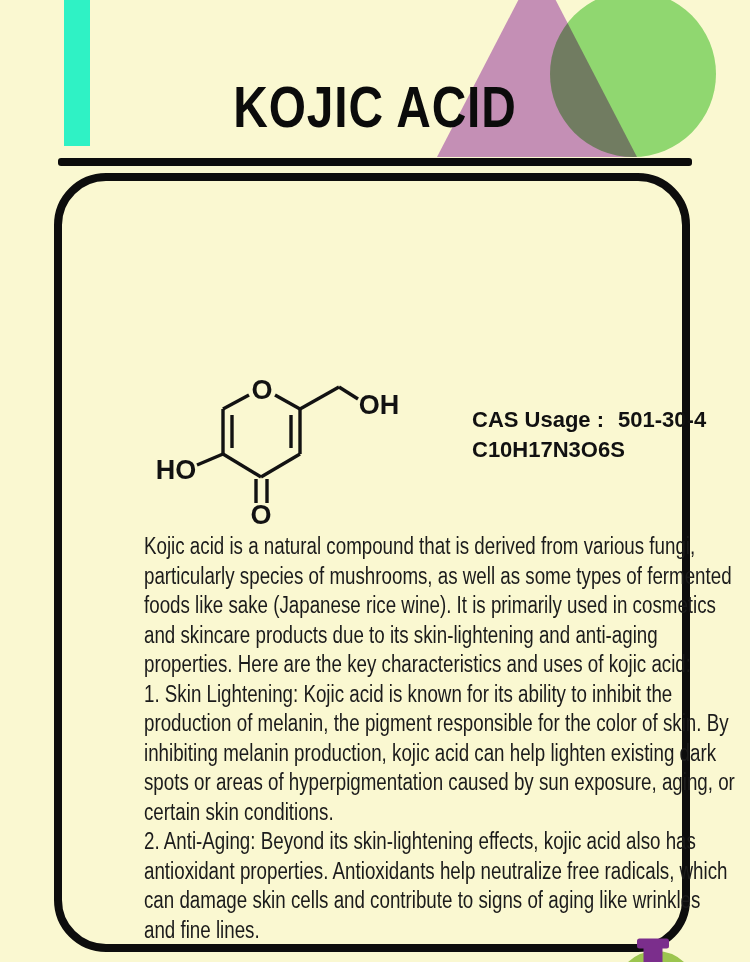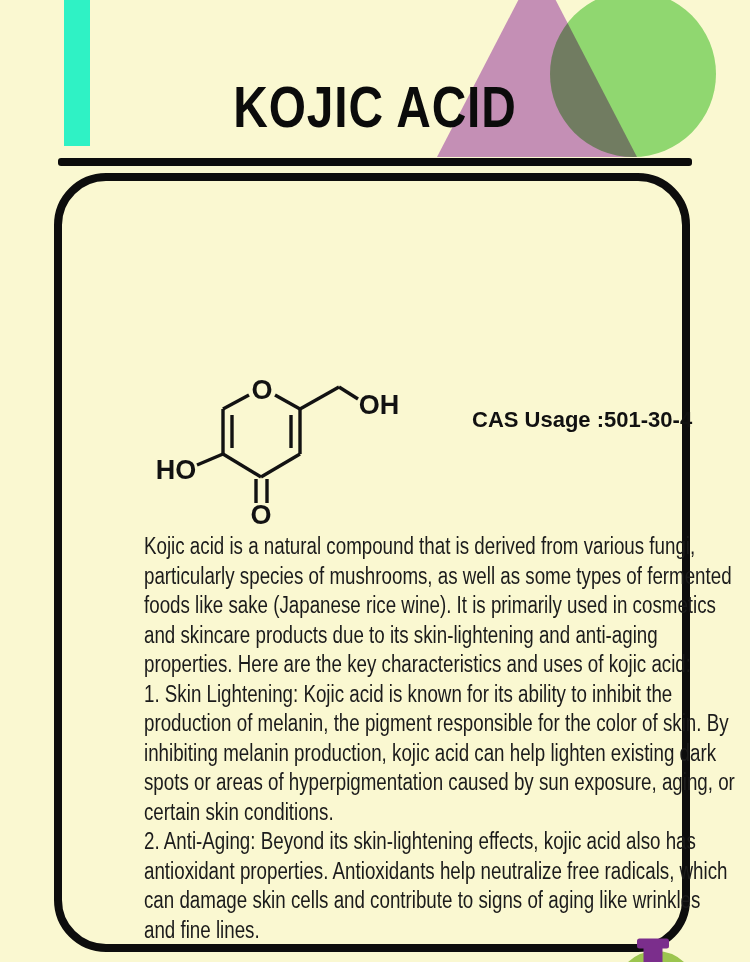--- a/index.html
+++ b/index.html
@@ -58,21 +58,21 @@
     font-family: "Liberation Sans", sans-serif;
     font-weight: bold; font-size: 27px; fill: #121212;
   }
   .molecule line, .molecule path { stroke: #121212; stroke-width: 3.4; fill: none; }
 
   .cas-block {
     position: absolute; left: 410px; top: 224px;
     font-size: 22px; font-weight: bold; color: #111;
     line-height: 30px; white-space: nowrap;
   }
-  .cas-value { }
+  .cas-value { margin-left: 14px; }
 
   .description-block {
     position: absolute; left: 82px; top: 351px; width: 726px;
     font-size: 23px; line-height: 29.5px; color: #1B1B1B;
     transform: scaleX(0.815);
     transform-origin: left top;
   }
   .description-block p { margin: 0; }
   .specs-block { margin-top: 13px; }
   .spec-row { margin: 0; }
@@ -115,20 +115,21 @@
       <text x="120" y="33" text-anchor="middle">O</text>
       <text x="237" y="48" text-anchor="middle">OH</text>
       <text x="34" y="113" text-anchor="middle">HO</text>
       <text x="119" y="158" text-anchor="middle">O</text>
     </svg>
 
     <div class="cas-block">
       <div>
         <span class="cas-label">CAS Usage :</span><span class="cas-value">501-30-4</span>
       </div>
+      <div>C10H17N3O6S</div>
     </div>
 
     <div class="description-block">
       <p>Kojic acid is a natural compound that is derived from various fungi, particularly species of mushrooms, as well as some types of fermented foods like sake (Japanese rice wine). It is primarily used in cosmetics and skincare products due to its skin-lightening and anti-aging properties. Here are the key characteristics and uses of kojic acid:</p>
       <p>1. Skin Lightening: Kojic acid is known for its ability to inhibit the production of melanin, the pigment responsible for the color of skin. By inhibiting melanin production, kojic acid can help lighten existing dark spots or areas of hyperpigmentation caused by sun exposure, aging, or certain skin conditions.</p>
       <p>2. Anti-Aging: Beyond its skin-lightening effects, kojic acid also has antioxidant properties. Antioxidants help neutralize free radicals, which can damage skin cells and contribute to signs of aging like wrinkles and fine lines.</p>
 
       <div class="specs-block">
         <p class="spec-row">
           <span class="spec-label">Usage Rate :</span>

